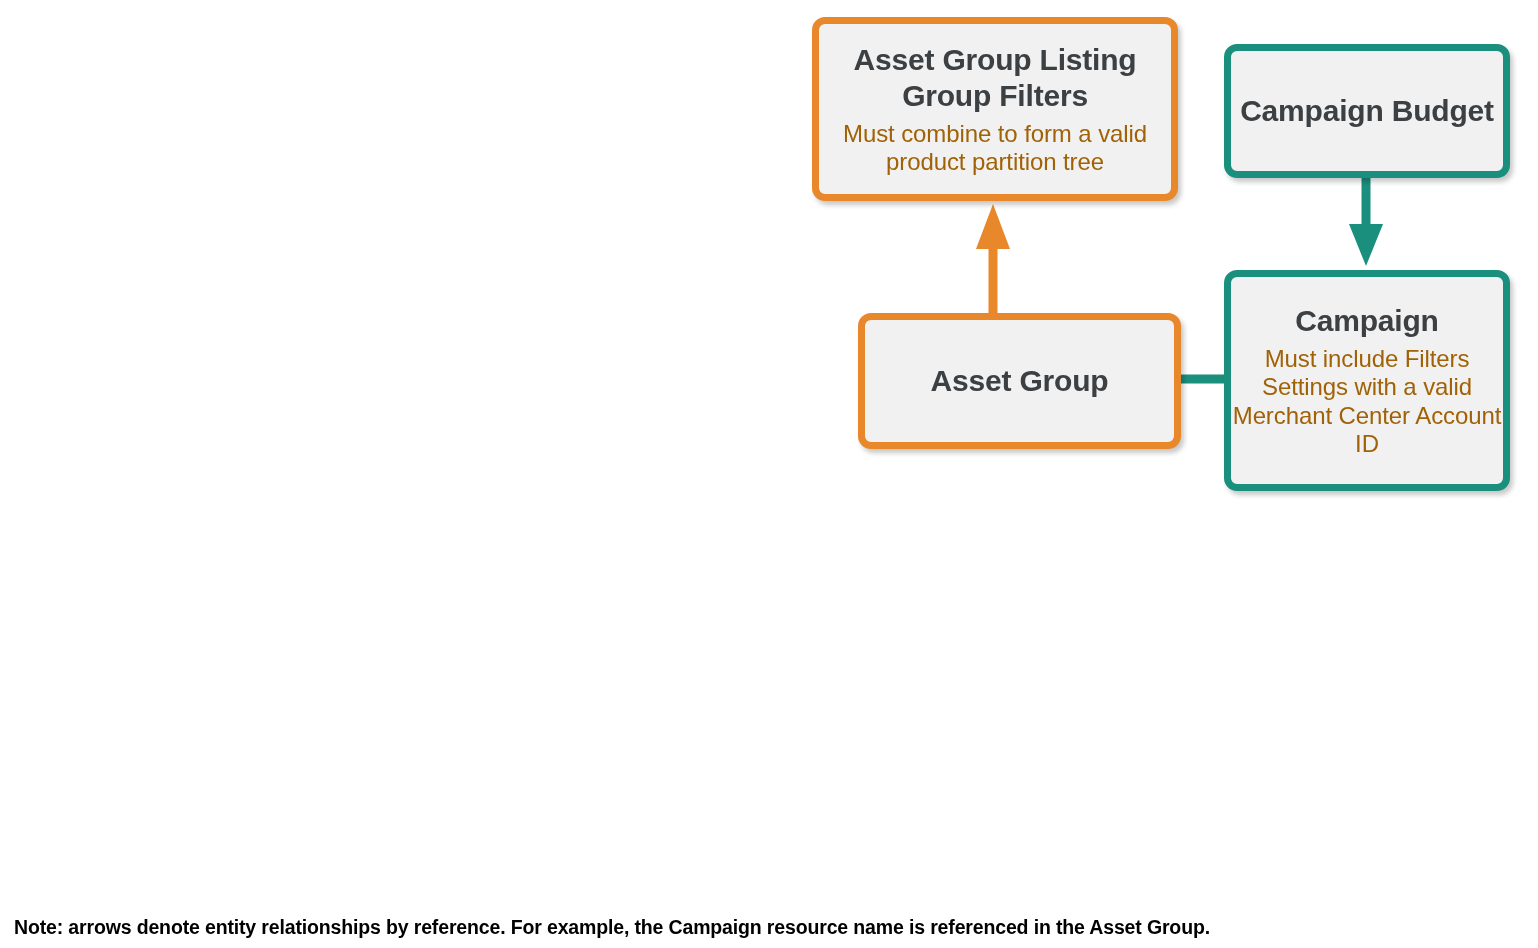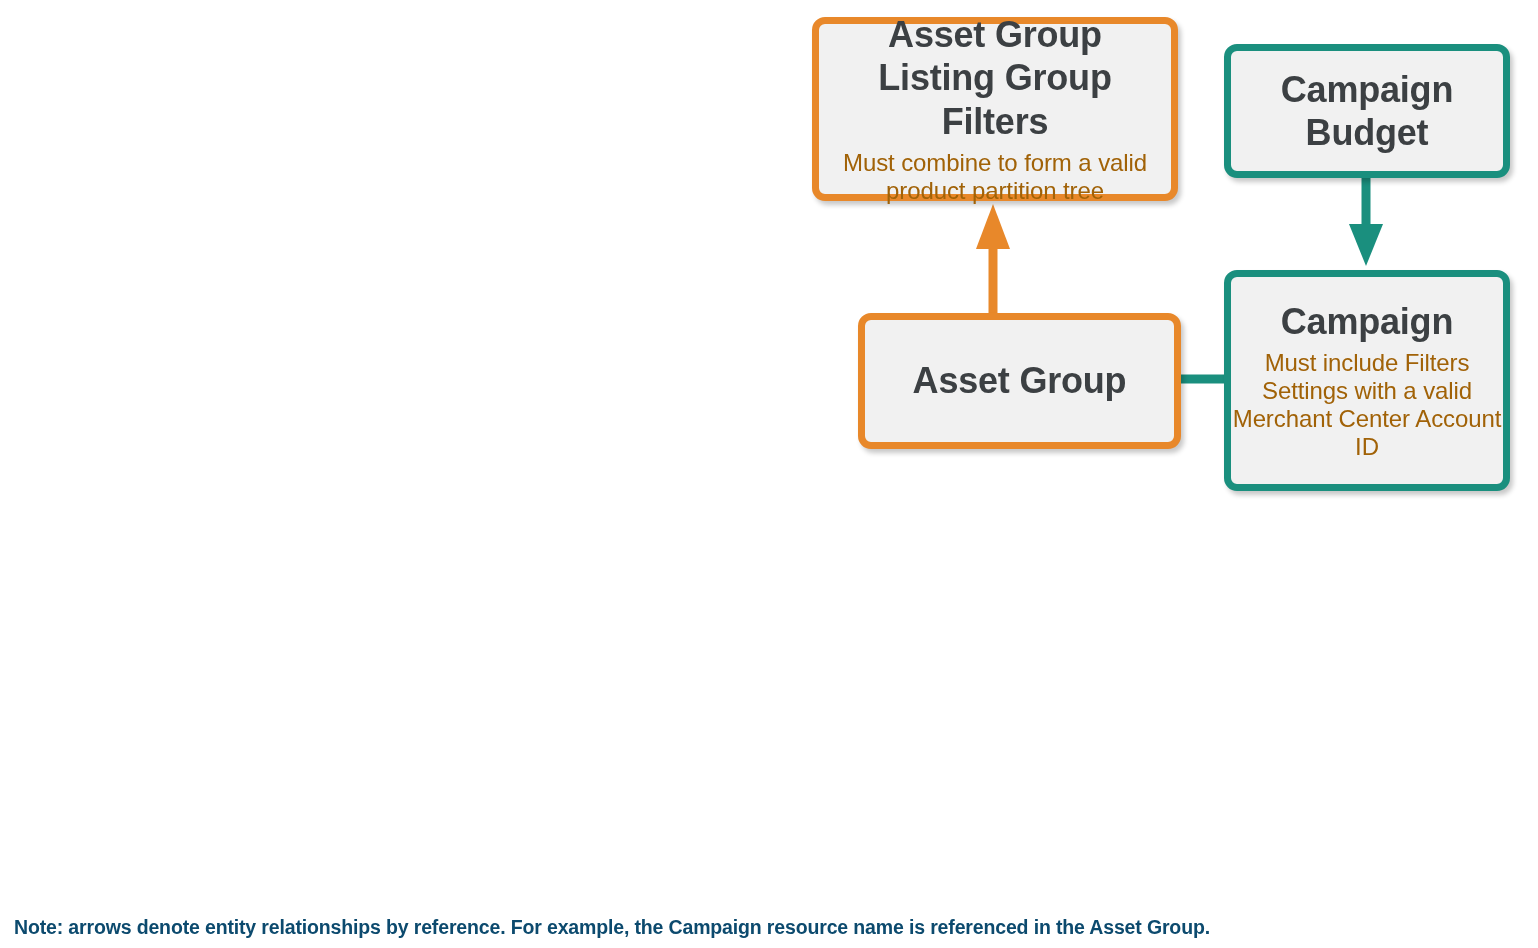--- a/index.html
+++ b/index.html
@@ -31,21 +31,21 @@
     border-radius: 13px;
     display: flex;
     flex-direction: column;
     align-items: center;
     justify-content: center;
     text-align: center;
     box-shadow: 3px 4px 5px rgba(0,0,0,0.22);
     z-index: 3;
   }
   .node .node-title {
-    font-size: 36px;
+    font-size: 30px;
     font-weight: bold;
     color: #3c4043;
     line-height: 1.2;
     letter-spacing: -0.2px;
   }
   .node .node-sub {
     font-size: 24px;
     font-weight: normal;
     color: #a16207;
     line-height: 1.17;
@@ -85,21 +85,21 @@
     pointer-events: none;
   }
 
   
   #footer-note {
     position: absolute;
     left: 14px;
     top: 916px;
     font-size: 19.5px;
     font-weight: bold;
-    color: #0c4a6e;
+    color: #000000;
     letter-spacing: -0.15px;
     white-space: nowrap;
   }
 </style>
 </head>
 <body>
 
 <div id="diagram-canvas">
 
   <svg id="connectors" viewBox="0 0 1538 948" width="1538" height="948">

